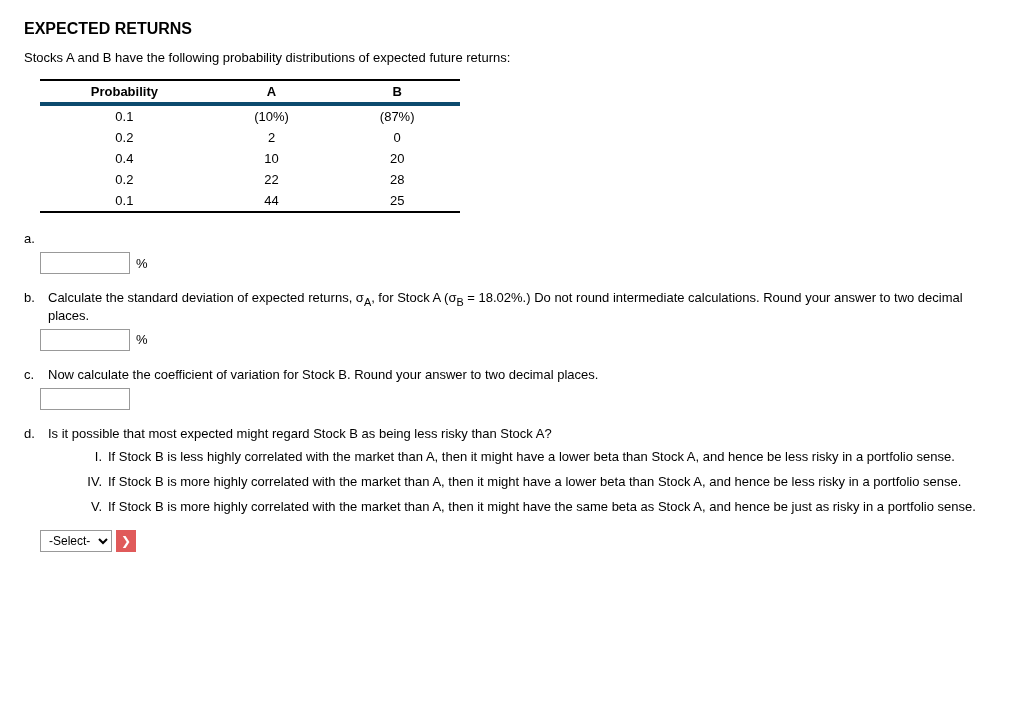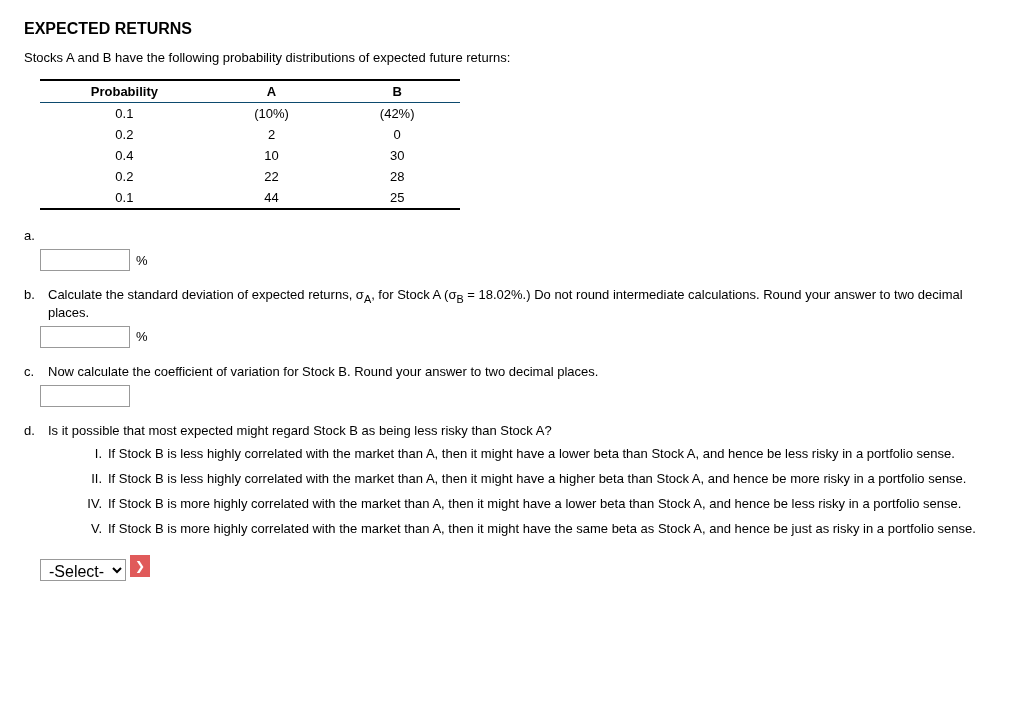--- a/index.html
+++ b/index.html
@@ -34,21 +34,21 @@
       border-collapse: collapse;
       margin-bottom: 18px;
       width: 420px;
       margin-left: 16px;
     }
 
     .prob-table th {
       font-weight: bold;
       text-align: center;
       border-top: 2px solid #000;
-      border-bottom: 1px solid #0c4a6e;
+      border-bottom: 4px solid #0c4a6e;
       padding: 3px 30px;
     }
 
     .prob-table th:first-child {
       text-align: center;
     }
 
     .prob-table td {
       text-align: center;
       padding: 3px 30px;
@@ -113,25 +113,24 @@
       display: flex;
       align-items: center;
       gap: 4px;
       margin-top: 16px;
       margin-left: 16px;
     }
 
     .select-dropdown {
       border: 1px solid #999;
       padding: 2px 4px;
-      font-size: 16px;
+      font-size: 12px;
       height: 22px;
       background: #fff;
       cursor: pointer;
-      margin-top: 7px;
     }
 
     .select-arrow-btn {
       background: #e05a5a;
       border: none;
       color: #fff;
       font-size: 12px;
       width: 20px;
       height: 22px;
       cursor: pointer;
@@ -167,31 +166,31 @@
     <tr>
       <th>Probability</th>
       <th>A</th>
       <th>B</th>
     </tr>
   </thead>
   <tbody id="table-body">
   <tr>
         <td>0.1</td>
         <td>(10%)</td>
-        <td>(42%)</td>
+        <td>(87%)</td>
       </tr>
       <tr>
         <td>0.2</td>
         <td>2</td>
         <td>0</td>
       </tr>
       <tr>
         <td>0.4</td>
         <td>10</td>
-        <td>30</td>
+        <td>20</td>
       </tr>
       <tr>
         <td>0.2</td>
         <td>22</td>
         <td>28</td>
       </tr>
       <tr>
         <td>0.1</td>
         <td>44</td>
         <td>25</td>
@@ -235,24 +234,20 @@
 <div class="question-section">
   <div class="question-row">
     <span class="q-letter">d.</span>
     <span class="q-text">Is it possible that most expected might regard Stock B as being less risky than Stock A?</span>
   </div>
 
   <ul class="roman-list" id="options-list">
   <li>
         <span class="roman-numeral">I.</span>
         <span>If Stock B is less highly correlated with the market than A, then it might have a lower beta than Stock A, and hence be less risky in a portfolio sense.</span>
-      </li>
-      <li>
-        <span class="roman-numeral">II.</span>
-        <span>If Stock B is less highly correlated with the market than A, then it might have a higher beta than Stock A, and hence be more risky in a portfolio sense.</span>
       </li>
       <li>
         <span class="roman-numeral">IV.</span>
         <span>If Stock B is more highly correlated with the market than A, then it might have a lower beta than Stock A, and hence be less risky in a portfolio sense.</span>
       </li>
       <li>
         <span class="roman-numeral">V.</span>
         <span>If Stock B is more highly correlated with the market than A, then it might have the same beta as Stock A, and hence be just as risky in a portfolio sense.</span>
       </li>
     </ul>

